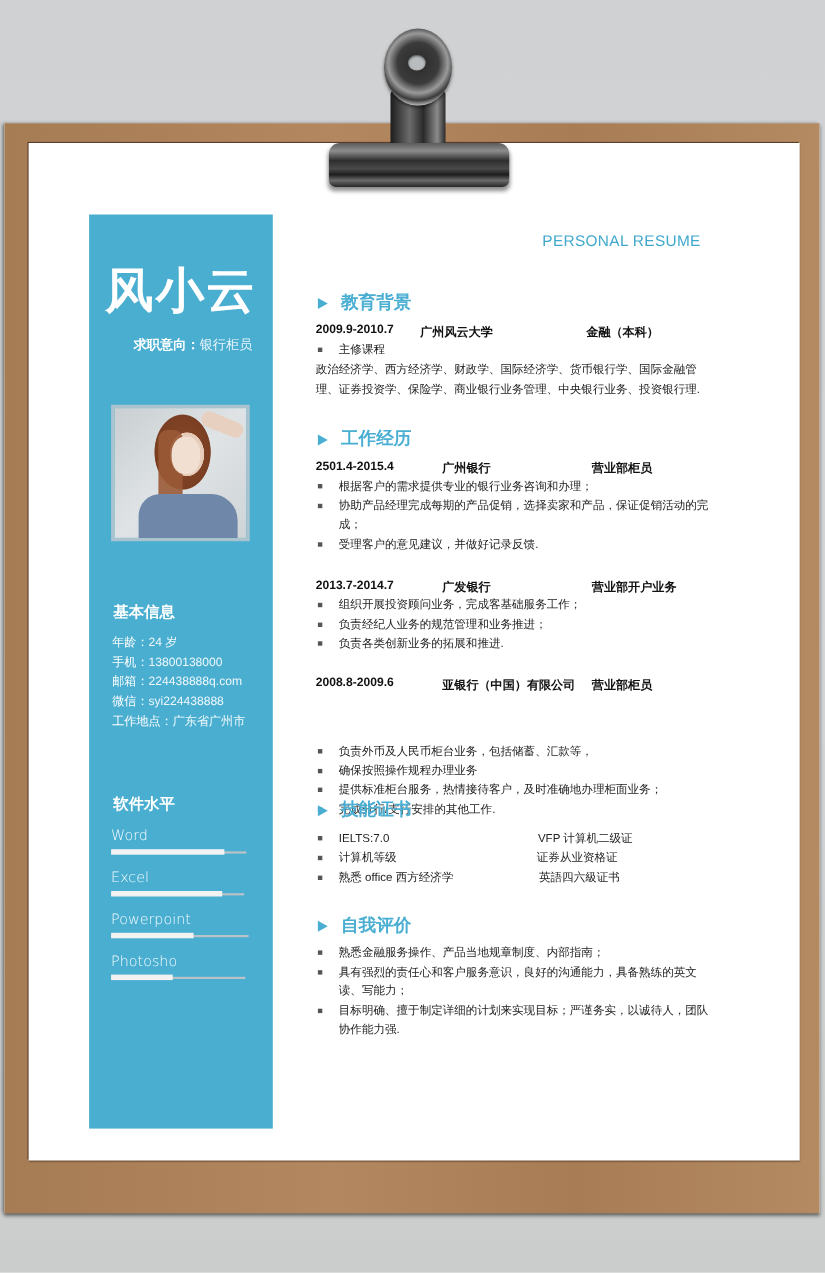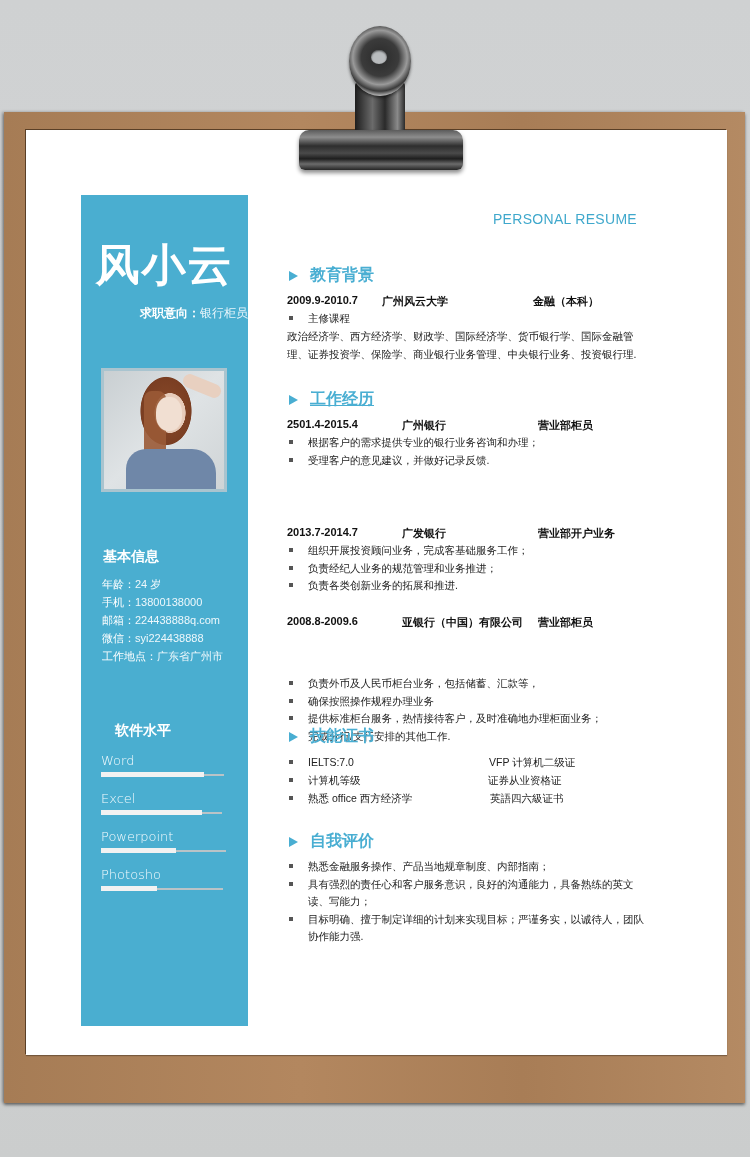--- a/index.html
+++ b/index.html
@@ -47,21 +47,21 @@
   
   .sidebar {
     position:absolute; left:81px; top:195px; width:167px; height:831px;
     background:#4aaed0; color:#ffffff;
   }
   .name {
     position:absolute; left:0; top:48px; width:167px; text-align:center;
     font-size:44px; font-weight:bold; letter-spacing:2px; line-height:1;
     font-family:"DejaVu Sans", sans-serif;
   }
-  .intent { position:absolute; left:0; top:110px; width:167px; text-align:right; font-size:12px; }
+  .intent { position:absolute; left:11px; top:110px; width:167px; text-align:center; font-size:12px; }
   .intent b { font-weight:bold; }
   .intent span.v { color:#e8f5fb; }
   .photo {
     position:absolute; left:20px; top:173px; width:126px; height:124px;
     border:3px solid #a9c4cf; overflow:hidden;
     background:
       radial-gradient(ellipse 22px 28px at 66px 42px, #f0dccd 0%, #e6cab8 70%, transparent 72%),
       radial-gradient(ellipse 36px 48px at 62px 40px, #8a4a2a 0%, #7a3e22 70%, transparent 72%),
       radial-gradient(ellipse 40px 36px at 64px 118px, #6f86a6 0%, #7a8fae 80%, transparent 82%),
       linear-gradient(135deg, #c9cfd2 0%, #dfe3e5 50%, #cfd4d6 100%);
@@ -142,21 +142,21 @@
 
   <div class="sec-title" style="top:353px;">基本信息</div>
   <div class="info-list">
     <div class="row"><b>年龄：</b><span class="v">24 岁</span></div>
     <div class="row"><b>手机：</b><span class="v">13800138000</span></div>
     <div class="row"><b>邮箱：</b><span class="v">224438888q.com</span></div>
     <div class="row"><b>微信：</b><span class="v">syi224438888</span></div>
     <div class="row"><b>工作地点：</b><span class="v">广东省广州市</span></div>
   </div>
 
-  <div class="sec-title" style="top:527px;margin-left:12px;">软件水平</div>
+  <div class="sec-title" style="top:527px;">软件水平</div>
   <div class="skills">
     <div class="skill">
       <span class="lbl">Word</span>
       <div class="track" style="width:123px;"></div>
       <div class="fill" style="width:103px;"></div>
     </div>
     <div class="skill">
       <span class="lbl">Excel</span>
       <div class="track" style="width:121px;"></div>
       <div class="fill" style="width:101px;"></div>
@@ -183,32 +183,33 @@
 <div class="entry-head" style="top:294px;">
   <span class="c1">2009.9-2010.7</span>
   <span class="c2" style="left:95px;">广州风云大学</span>
   <span class="c3" style="left:246px;">金融（本科）</span>
 </div>
 <ul class="bul" style="top:310px;">
   <li>主修课程</li>
 </ul>
 <div class="para" style="top:328px;">政治经济学、西方经济学、财政学、国际经济学、货币银行学、国际金融管理、证券投资学、保险学、商业银行业务管理、中央银行业务、投资银行理.</div>
 
-<div class="h" style="top:389px;text-decoration:underline;">
+<div class="h" style="top:389px;">
   <span class="tri"></span>
   <span>工作经历</span>
 </div>
 
 <div class="entry-head" style="top:418px;">
   <span class="c1">2501.4-2015.4</span>
   <span class="c2" style="left:115px;">广州银行</span>
   <span class="c3" style="left:251px;">营业部柜员</span>
 </div>
 <ul class="bul" style="top:434px;">
   <li>根据客户的需求提供专业的银行业务咨询和办理；</li>
+  <li>协助产品经理完成每期的产品促销，选择卖家和产品，保证促销活动的完成；</li>
   <li>受理客户的意见建议，并做好记录反馈.</li>
 </ul>
 
 <div class="entry-head" style="top:526px;">
   <span class="c1">2013.7-2014.7</span>
   <span class="c2" style="left:115px;">广发银行</span>
   <span class="c3" style="left:251px;">营业部开户业务</span>
 </div>
 <ul class="bul" style="top:542px;">
   <li>组织开展投资顾问业务，完成客基础服务工作；</li>

